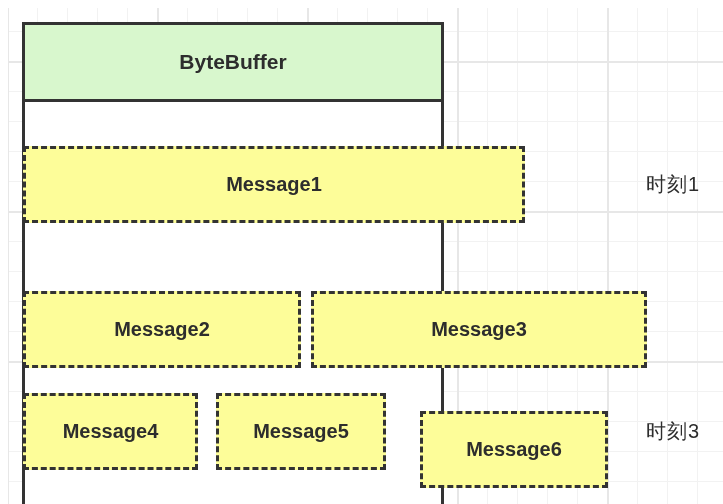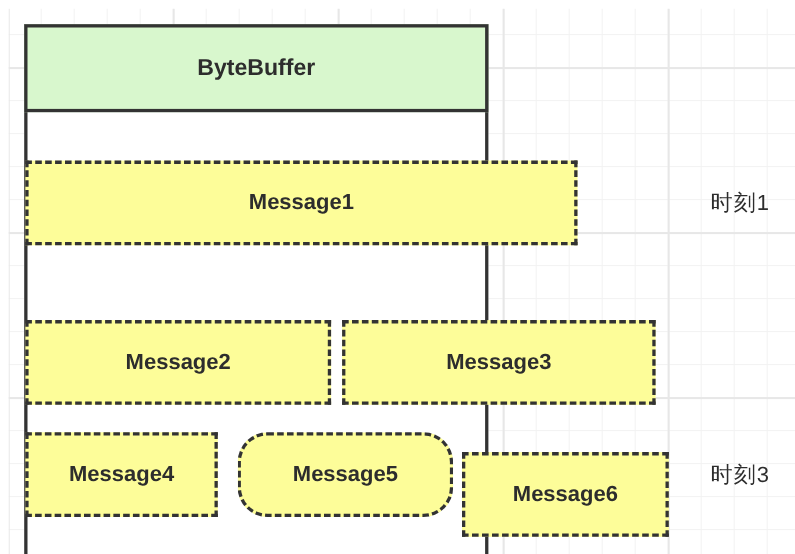--- a/index.html
+++ b/index.html
@@ -63,23 +63,23 @@
     font-weight: normal; font-size: 20px; color: var(--text);
     letter-spacing: 1px;
   }
   
   .r1 { top: 138px; }
   .r2 { top: 263px; margin-top: 20px; }
   .r3 { top: 385px; }
   
   .m1 { left: 15px;  width: 502px; }
   .m2 { left: 15px;  width: 278px; }
-  .m3 { left: 303px; width: 285px; }
+  .m3 { left: 303px; width: 336px; }
   .m4 { left: 15px;  width: 175px; }
-  .m5 { left: 208px; width: 196px; border-radius: 27px; }
+  .m5 { left: 208px; width: 170px; }
   .m6 { left: 412px; width: 188px; margin-top: 18px; }
 </style>
 </head>
 <body>
 
 <div class="canvas">
 
   <div class="buffer-container"></div>
 
   <div class="buffer-header">

